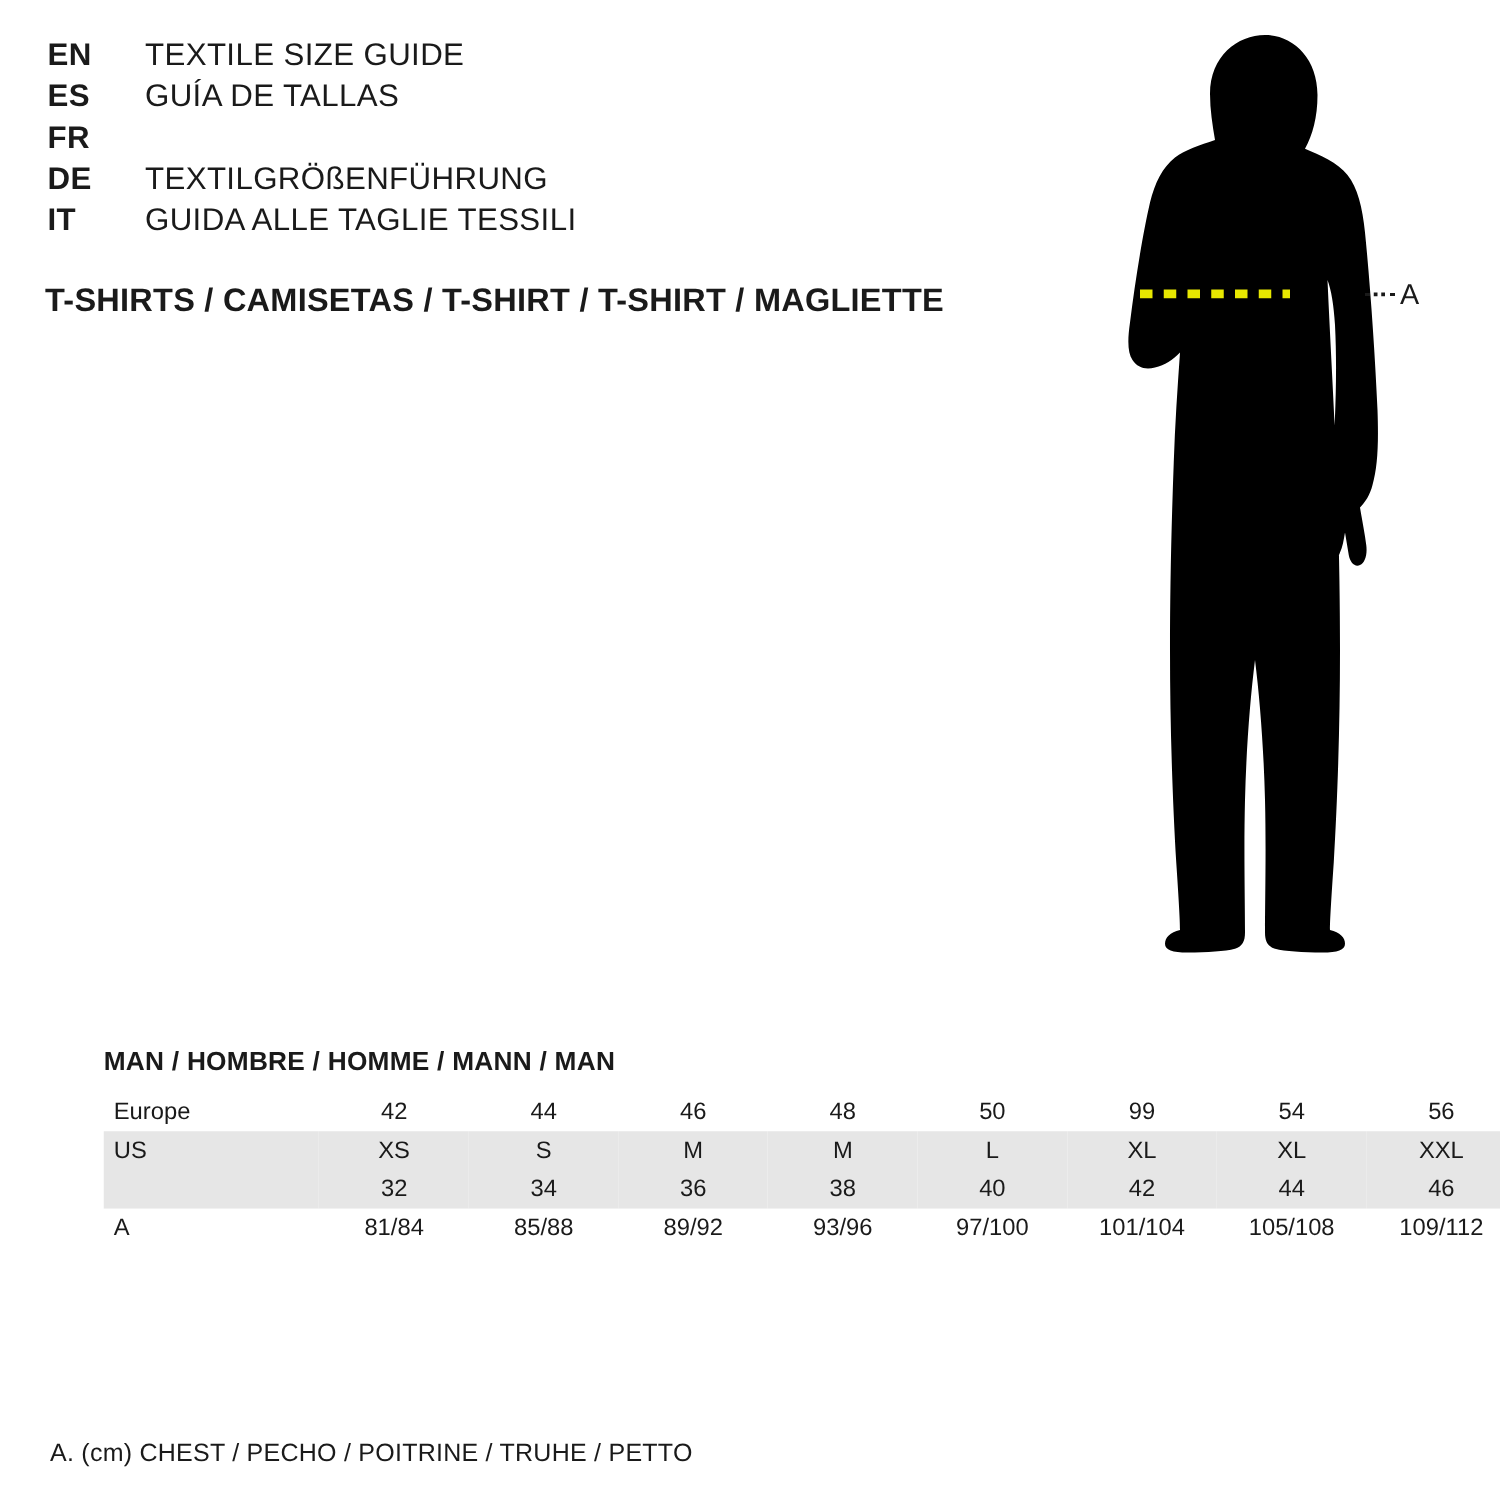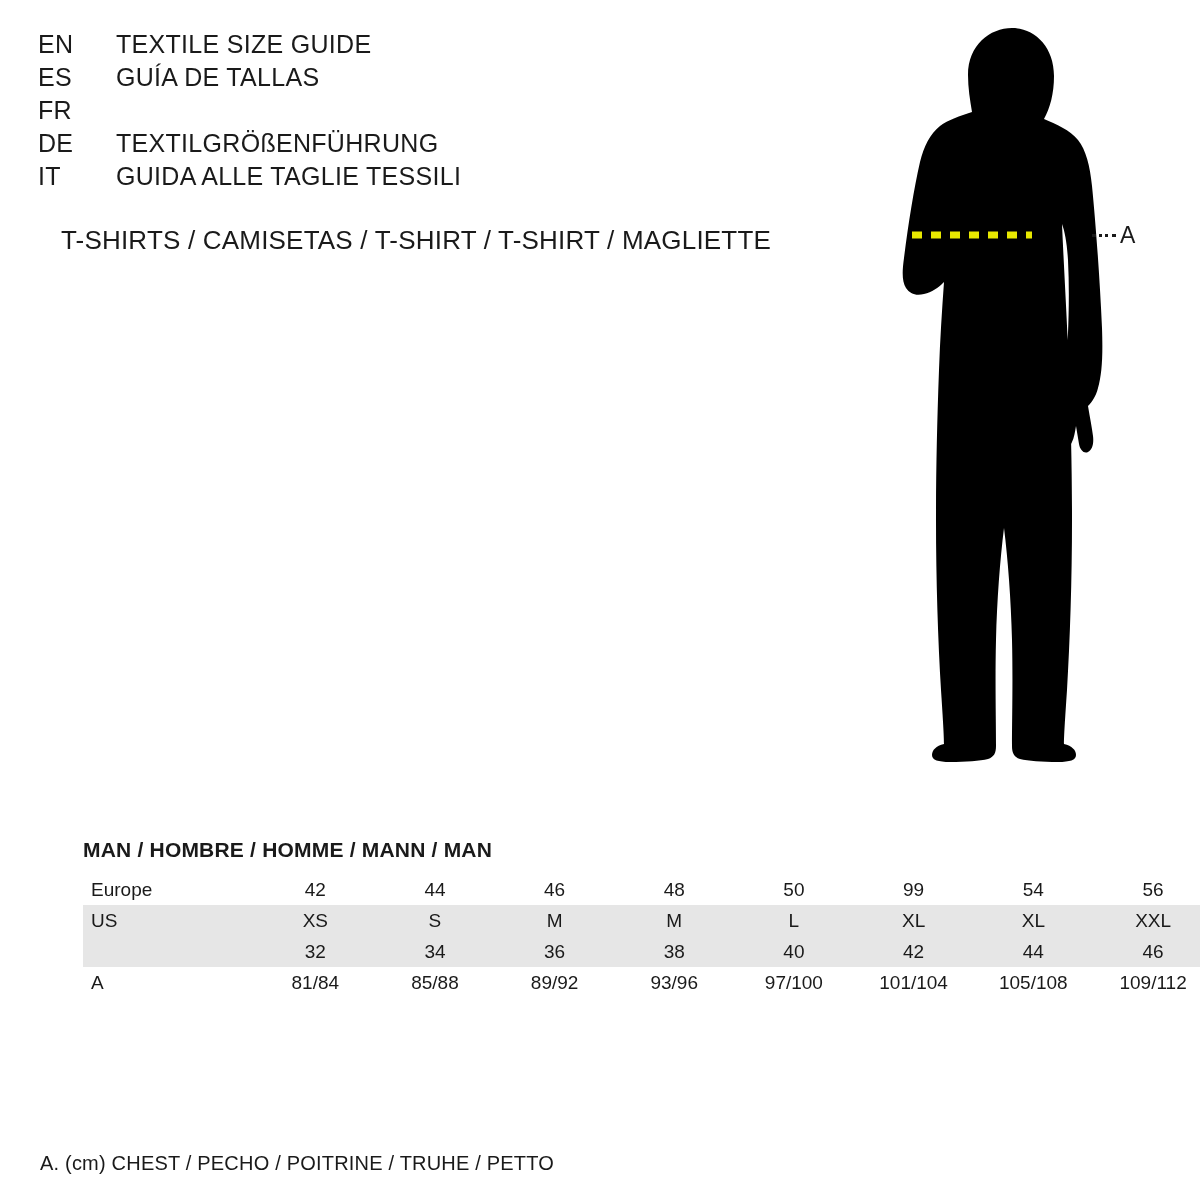--- a/index.html
+++ b/index.html
@@ -26,41 +26,40 @@
   .lang-row {
     display: flex;
     align-items: baseline;
     height: 33px;
     font-size: 25px;
     letter-spacing: 0.3px;
   }
   .lang-code {
     width: 78px;
     flex: 0 0 78px;
-    font-weight: 400;
+    font-weight: 700;
   }
   .lang-text {
     font-weight: 400;
     white-space: nowrap;
   }
 
   
   .categories {
     position: absolute;
     left: 36px;
     top: 222px;
     width: 760px;
   }
   .cat-line {
     font-size: 26px;
-    font-weight: normal;
+    font-weight: bold;
     letter-spacing: 0.2px;
     line-height: 36px;
     white-space: nowrap;
-    text-align: center;
   }
 
   
   .figure-wrap {
     position: absolute;
     left: 820px;
     top: 20px;
     width: 360px;
     height: 770px;
   }

